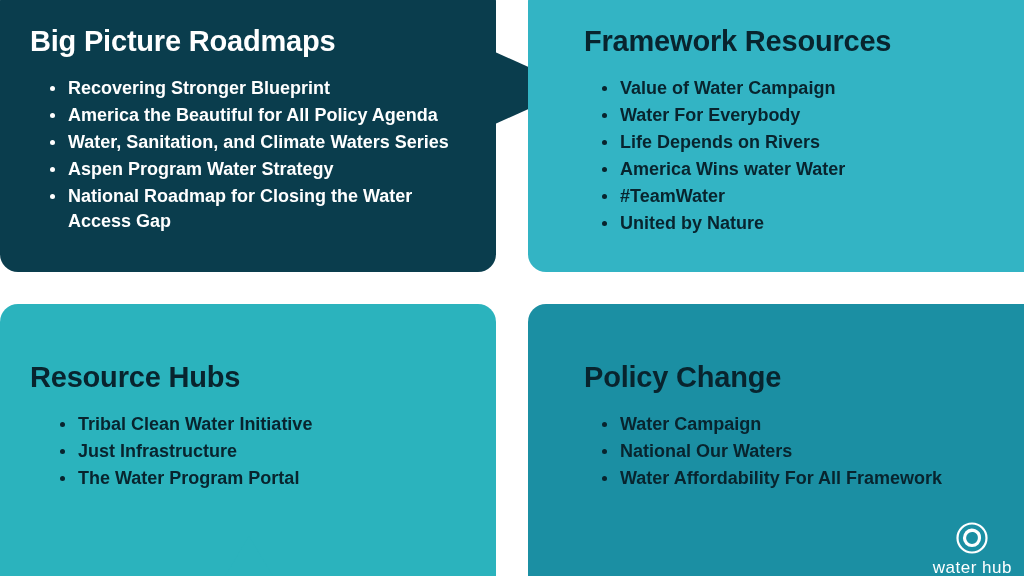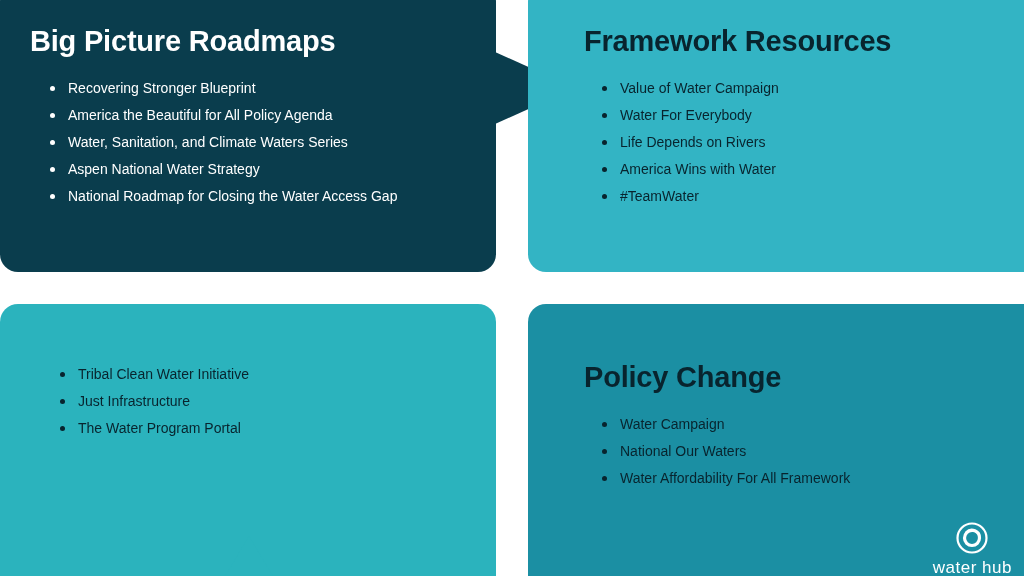--- a/index.html
+++ b/index.html
@@ -48,25 +48,25 @@
     line-height: 1.1;
     letter-spacing: -0.2px;
     margin-bottom: 18px;
   }
   .title-light { color: #ffffff; }
   .title-dark  { color: #08242e; }
 
   ul { list-style: none; }
   li {
     position: relative;
-    font-size: 14px;
+    font-size: 18px;
     line-height: 25px;
     padding-left: 22px;
     margin-bottom: 2px;
-    font-weight: 400;
+    font-weight: 700;
   }
   li::before {
     content: "";
     position: absolute;
     left: 4px; top: 10px;
     width: 5px; height: 5px;
     border-radius: 50%;
     background: currentColor;
   }
   .list-light li { color: #ffffff; }
@@ -115,43 +115,45 @@
 <div id="board">
 
   <div class="card card-tl c-dark">
     <div class="arrow arrow-right"></div>
     <div class="card-inner">
       <h2 class="title-light">Big Picture Roadmaps</h2>
       <ul class="list-light">
         <li>Recovering Stronger Blueprint</li>
         <li>America the Beautiful for All Policy Agenda</li>
         <li>Water, Sanitation, and Climate Waters Series</li>
-        <li>Aspen National Water Strategy</li>
+        <li>Aspen Program Water Strategy</li>
         <li>National Roadmap for Closing the Water Access Gap</li>
       </ul>
     </div>
   </div>
 
   <div class="card card-tr c-light">
 
     <div class="card-inner">
       <h2 class="title-dark">Framework Resources</h2>
       <ul class="list-dark">
         <li>Value of Water Campaign</li>
         <li>Water For Everybody</li>
         <li>Life Depends on Rivers</li>
-        <li>America Wins with Water</li>
+        <li>America Wins water Water</li>
         <li>#TeamWater</li>
+        <li>United by Nature</li>
       </ul>
     </div>
   </div>
 
   <div class="card card-bl c-teal">
     <div class="arrow arrow-up"></div>
     <div class="card-inner">
+      <h2 class="title-dark">Resource Hubs</h2>
       <ul class="list-dark">
         <li>Tribal Clean Water Initiative</li>
         <li>Just Infrastructure</li>
         <li>The Water Program Portal</li>
       </ul>
     </div>
   </div>
 
   <div class="card card-br c-mid">
 

